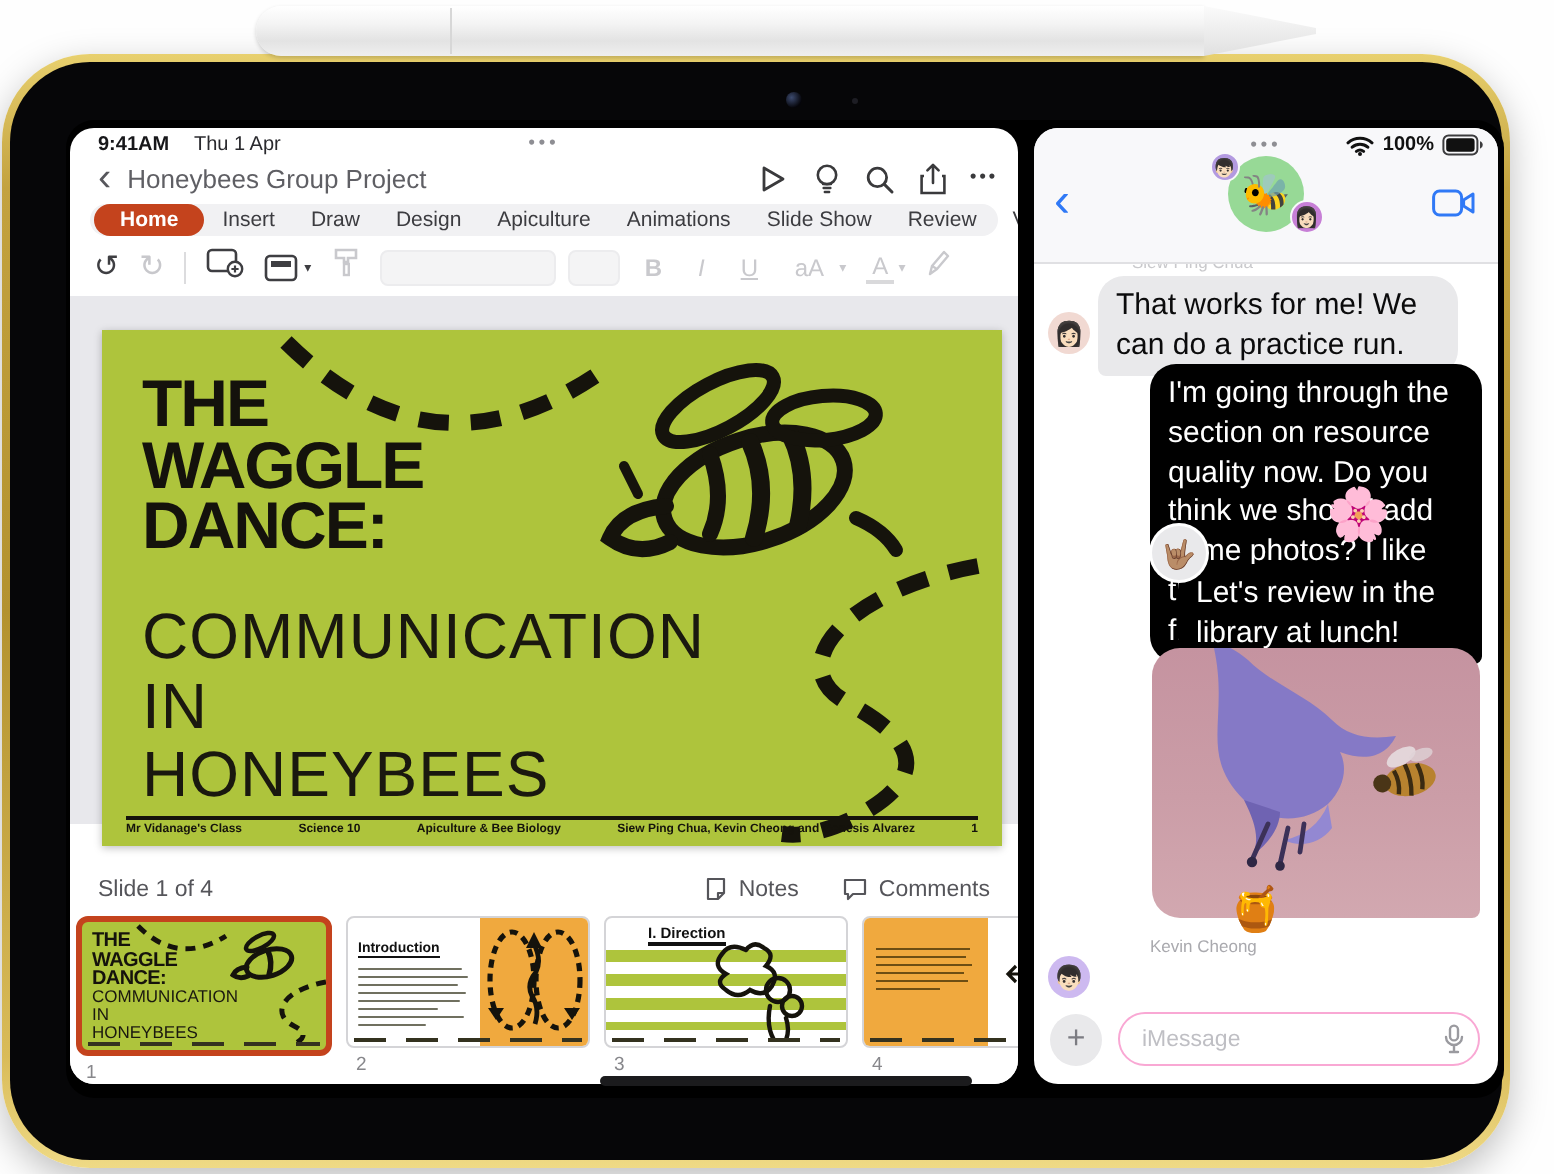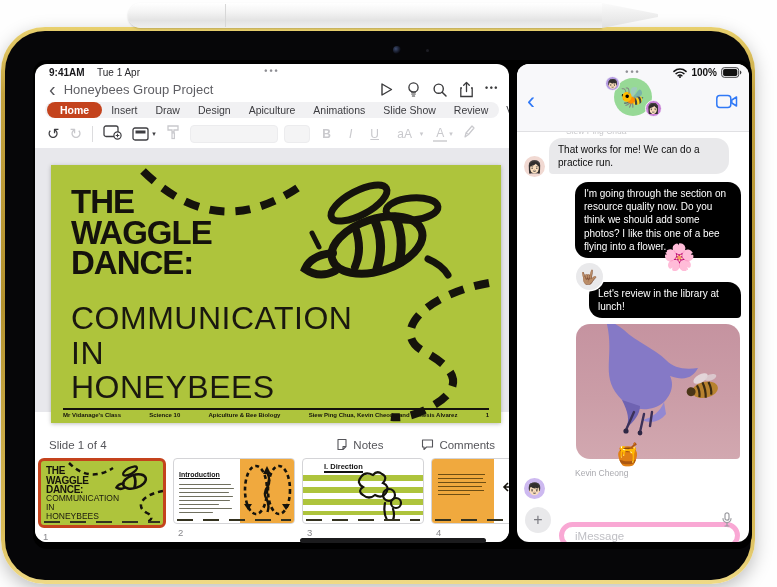--- a/index.html
+++ b/index.html
@@ -73,21 +73,21 @@
     letter-spacing:-1px; color:#14120c; }
   .slide-sub { position:absolute; left:20px; top:136px; font-weight:100; font-size:32px; line-height:1.08;
     color:#1a180f; letter-spacing:.5px; }
   .slide-footer { position:absolute; left:12px; right:12px; bottom:5px; border-top:2px solid #15130c;
     padding-top:2px; display:flex; justify-content:space-between; font-size:6px; font-weight:700; color:#15130c; }
   .trail { position:absolute; left:0; top:0; }
   .bee-svg { position:absolute; right:36px; top:14px; }
 
   
   .slide-status { height:24px; display:flex; align-items:center; padding:0 14px; font-size:11.5px; color:#55555a; background:#fff;margin-top:21px; }
-  .slide-status .right { margin-left:auto; display:flex; gap:38px; }
+  .slide-status .right { margin-left:auto; display:flex; gap:22px; }
   .srt { display:flex; align-items:center; gap:5px; }
 
   
   .filmstrip { flex:1; background:#fff; display:flex; gap:7px; padding:2px 0 0 3px; }
   .thumb-cell { display:flex; flex-direction:column; }
   .thumb { width:122px; height:66px; border:1px solid #d4d4d7; border-radius:4px; overflow:hidden; position:relative; background:#fff; }
   .thumb-cell.sel .thumb { width:128px; height:70px; border:3px solid #c4431d; border-radius:6px; }
   .thumb-num { font-size:9.5px; color:#87878b; margin:3px 0 0 5px; }
   .mini-footer { position:absolute; bottom:2px; left:3px; right:3px; height:2px;
     background:repeating-linear-gradient(90deg,#34321f 0 16px,transparent 16px 26px); }
@@ -122,43 +122,43 @@
     display:flex; align-items:center; justify-content:center; font-size:20px; }
   .gav-s1 { position:absolute; left:-9px; top:-2px; width:15px; height:15px; border-radius:50%; background:#b39ae0;
     display:flex; align-items:center; justify-content:center; font-size:9px; border:1px solid #f8f8fa; }
   .gav-s2 { position:absolute; right:-10px; bottom:-1px; width:17px; height:17px; border-radius:50%; background:#c77fd6;
     display:flex; align-items:center; justify-content:center; font-size:10px; border:1px solid #f8f8fa; }
   .gname { position:absolute; left:0; right:0; top:54px; text-align:center; font-size:10px; color:#0a0a0a; }
   .gname .gch { color:#b6b6ba; font-size:11px; }
 
   .convo { position:absolute; left:0; top:0; right:0; bottom:0; }
   .sender-label { position:absolute; font-size:8.5px; color:#a9a9ae;padding-left:16px; }
-  .bubble { position:absolute; border-radius:13px; padding:5px 9px; font-size:10px; line-height:1.32; }
+  .bubble { position:absolute; border-radius:13px; padding:5px 9px; font-size:15px; line-height:1.32; }
   .rx { background:#e9e9eb; color:#0b0b0c; border-bottom-left-radius:4px; }
   .tx { background:#000000; color:#fff; border-bottom-right-radius:4px; }
   .mini-av { position:absolute; width:21px; height:21px; border-radius:50%; display:flex; align-items:center;
     justify-content:center; font-size:12px; }
   .sticker { position:absolute; font-size:26px; line-height:1; z-index:2; }
   .tapback { position:absolute; width:27px; height:27px; background:#e9e9eb; border-radius:50%;
     display:flex; align-items:center; justify-content:center; font-size:14px; z-index:2;
     box-shadow:0 0 0 1.5px #fff; }
   .tap-dot1 { position:absolute; width:7px; height:7px; border-radius:50%; background:#e9e9eb; }
   .tap-dot2 { position:absolute; width:3.5px; height:3.5px; border-radius:50%; background:#e9e9eb; }
 
   .photo { position:absolute; right:9px; top:260px; width:164px; height:135px; border-radius:14px;
     border-bottom-right-radius:4px; overflow:visible;
     background:linear-gradient(180deg,#c593a0 0%,#cb9da7 55%,#d2a8b0 100%); }
   .photo-inner { position:absolute; inset:0; border-radius:inherit; overflow:hidden; }
   .honey { position:absolute; left:38px; bottom:-9px; font-size:22px; z-index:2; }
 
   .composer { position:absolute; left:0; right:0; bottom:8px; height:28px; }
   .plus-btn { position:absolute; left:8px; top:1px; width:26px; height:26px; border-radius:50%; background:#e9e9eb;
     color:#7c7c82; font-size:16px; display:flex; align-items:center; justify-content:center; }
-  .im-field { position:absolute; left:42px; right:9px; top:0; height:27px; border:5px solid #f9a8d4; border-radius:14px;
-    background:#fff; font-size:11.5px; padding:0 26px 0 11px; color:#333; width:calc(100% - 51px); outline:none;margin-top:16px; }
+  .im-field { position:absolute; left:42px; right:9px; top:0; height:27px; border:1px solid #f9a8d4; border-radius:14px;
+    background:#fff; font-size:11.5px; padding:0 26px 0 11px; color:#333; width:calc(100% - 51px); outline:none; }
   .im-field::placeholder { color:#bfbfc4; }
   .mic { position:absolute; right:17px; top:6px; }
 
   .home-indicator { position:absolute; left:50%; transform:translateX(-50%); bottom:6px; width:186px; height:5px;
     border-radius:3px; background:#1b1b1d; z-index:6; }
 </style>
 </head>
 <body>
 
 <div id="stage">
@@ -173,21 +173,21 @@
     <div class="bezel">
       <div class="camera"></div>
       <div class="camera-dot"></div>
 
       <div class="screen">
 
         <div class="app app-left">
 
           <div class="statusL">
             <span class="time">9:41AM</span>
-            <span class="date">Tue 1 Apr</span>
+            <span class="date">Thu 1 Apr</span>
             <span class="win-dots">•••</span>
           </div>
 
           <div class="ppt-titlebar">
             <span class="back-ch" style="color:#57575c">‹</span>
             <span class="doc-title">Honeybees Group Project</span>
             <span class="tb-icons">
               <span>
                 <svg width="17" height="17" viewBox="0 0 17 17">
                     <path d="M4 3 L13.5 8.5 L4 14 Z" fill="none" stroke="#3a3a3c" stroke-width="1.4" stroke-linejoin="round"></path>

